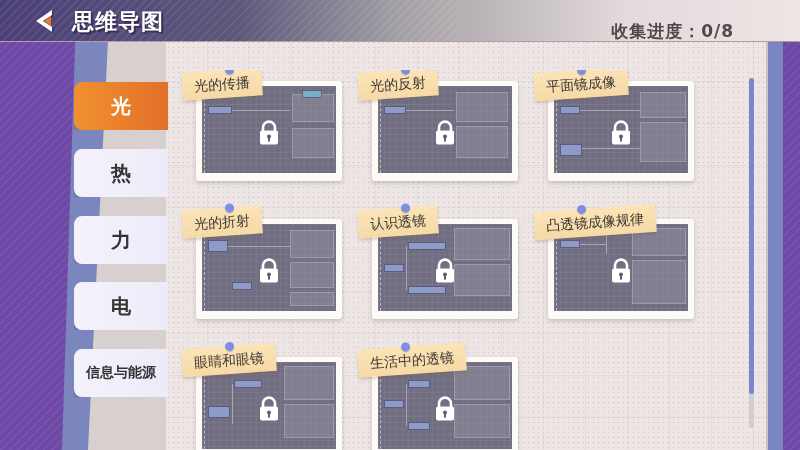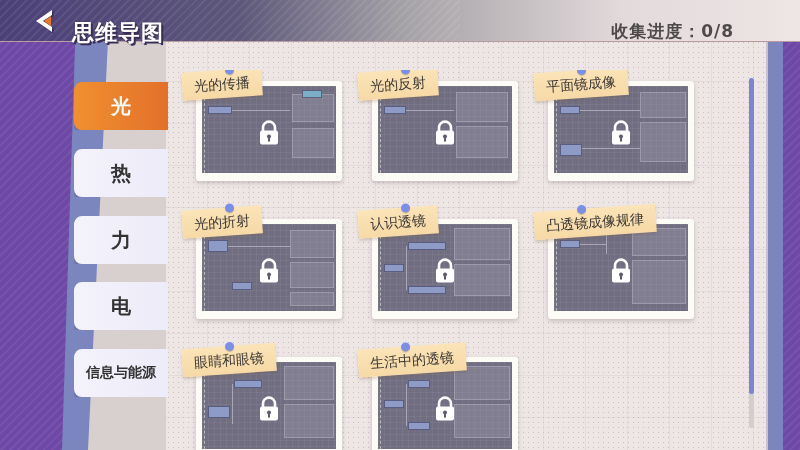--- a/index.html
+++ b/index.html
@@ -50,21 +50,20 @@
     position: absolute; left: 0; top: 0; width: 460px; height: 42px;
     background-image: repeating-linear-gradient(135deg, rgba(255,255,255,0.07) 0 2px, transparent 2px 6px);
   }
   .back-btn {
     position: absolute; left: 34px; top: 8px; width: 26px; height: 26px; cursor: pointer;
   }
   .title {
     position: absolute; left: 72px; top: 7px; font-size: 22px; font-weight: bold;
     color: #ffffff; letter-spacing: 1px;
     text-shadow: 2px 2px 0 #3a2e55, 0 0 2px #3a2e55;
-    margin-top: 11px;
   }
   .progress {
     position: absolute; right: 66px; top: 20px; font-size: 17px; font-weight: bold;
     color: #4e4a4b; letter-spacing: 1px; margin-left: 13px;
   }
 
   .tabs { position: absolute; left: 74px; top: 82px; }
   .tab {
     position: absolute; left: 0; width: 94px; height: 48px;
     border-radius: 8px 0 0 8px;

